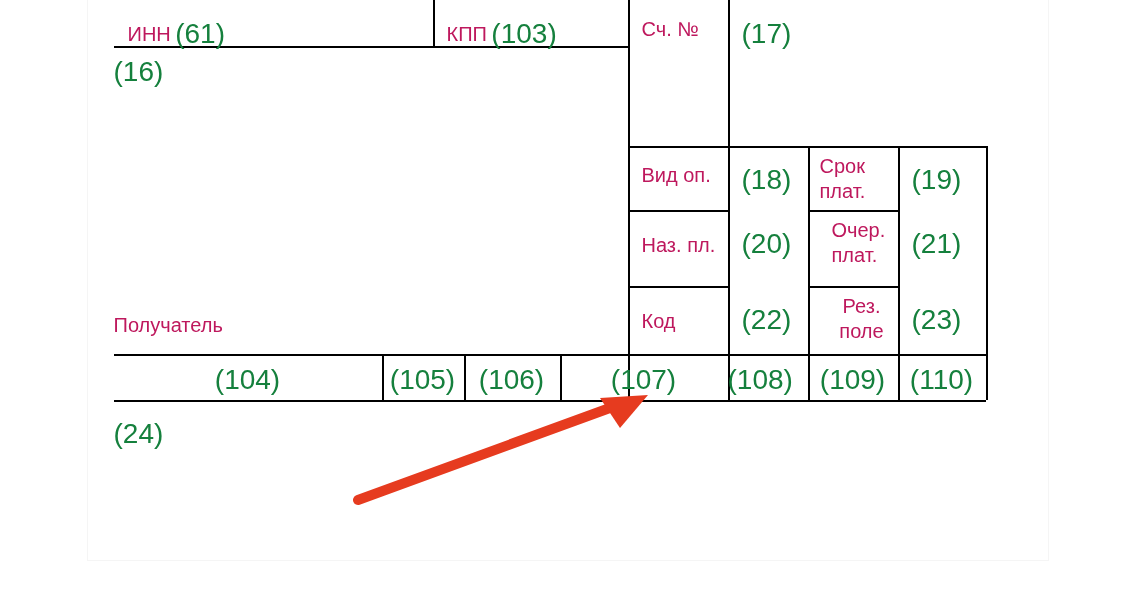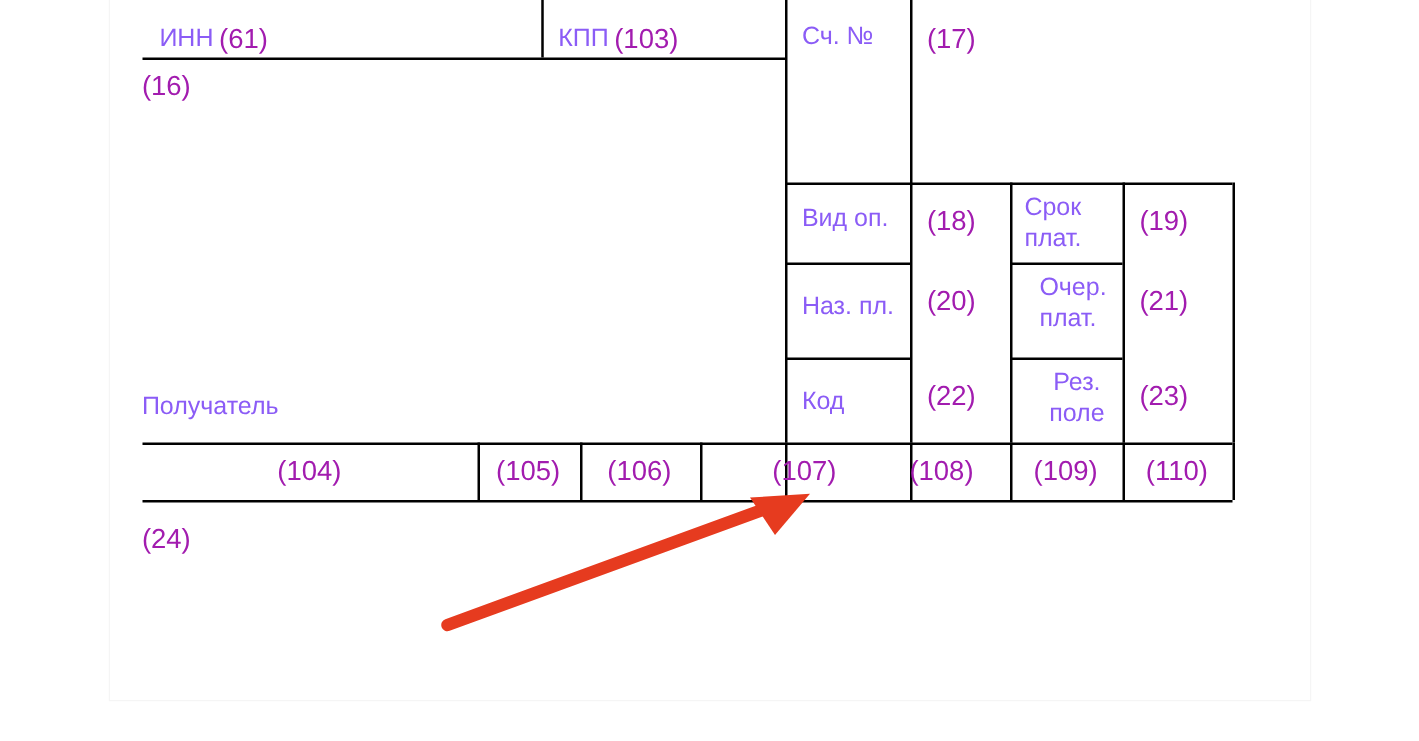--- a/index.html
+++ b/index.html
@@ -19,22 +19,22 @@
   .sheet {
     position: relative;
     margin: 0 auto;
     width: 960px;   
     height: 560px;
     box-shadow: 0 0 0 1px rgba(0,0,0,0.04);
     background: #fff;
   }
 
   
-  .lbl   { color:#8b5cf6; font-size:20px; }
-  .blue  { color:#a21caf; font-size:22px; }
+  .lbl   { color:#be185d; font-size:20px; }
+  .blue  { color:#15803d; font-size:28px; }
   .cell  { position:absolute; display:flex; align-items:center; }
   .pad   { padding:14px 14px; }
 
   
   
   :root{
     --x0: 26px;    
     --x1: 345px;   
     --x2: 540px;   
     --x3: 640px;   

